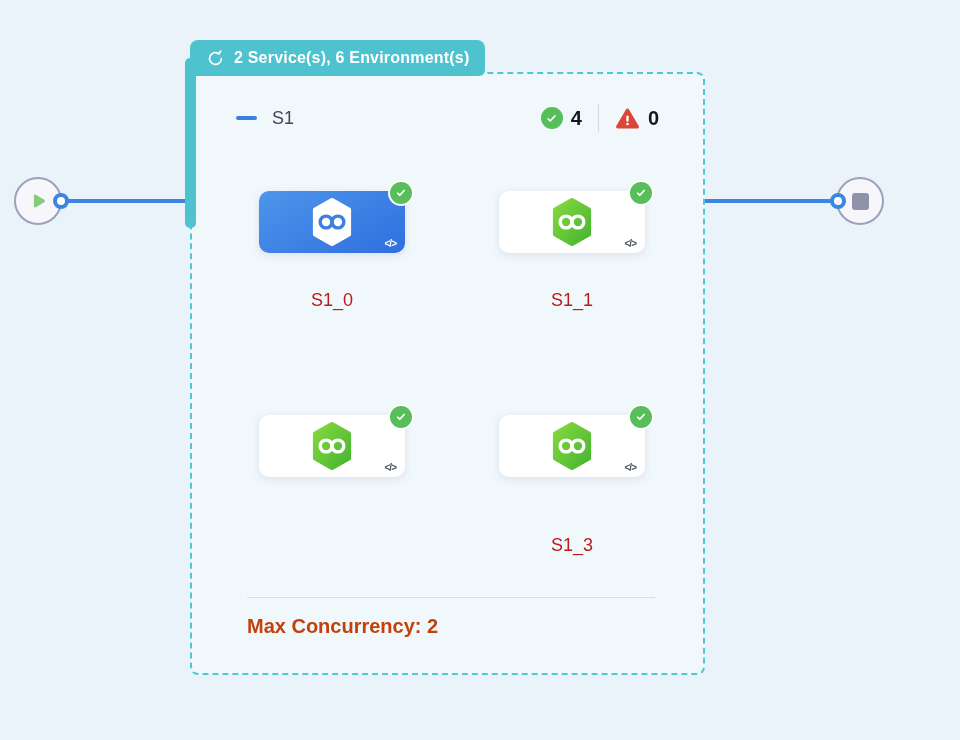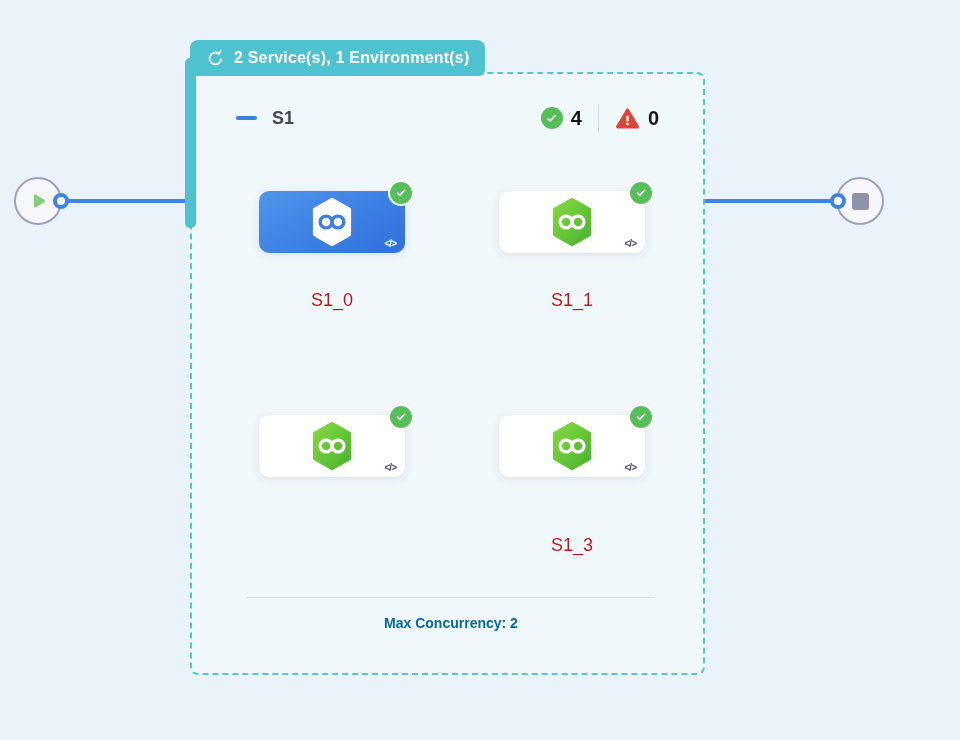--- a/index.html
+++ b/index.html
@@ -36,21 +36,21 @@
               background:#4EC3CF; border-radius:5px; z-index:3; }
 
   
   .stage-box { position:absolute; left:190px; top:72px; width:515px; height:603px;
                border:2px dashed #50C8D4; border-radius:8px; background:#F1F8FC; z-index:2; }
 
   .stage-header { position:absolute; top:30px; left:44px; right:44px;
                   display:flex; justify-content:space-between; align-items:center; }
   .stage-title-group { display:flex; align-items:center; gap:15px; }
   .collapse-dash { width:21px; height:4px; border-radius:2px; background:#3D7FE0; display:inline-block; }
-  .stage-title { font-size:18px; font-weight:700; color:#424758; }
+  .stage-title { font-size:18px; font-weight:400; color:#424758; }
 
   .stage-stats { display:flex; align-items:center; gap:8px; }
   .count-num { font-size:20px; font-weight:700; color:#15161c; }
   .vdiv { width:1px; height:28px; background:#D5D8E0; margin:0 8px; }
   .check-circle { width:22px; height:22px; border-radius:50%; background:#57BE59;
                   display:flex; align-items:center; justify-content:center; flex:0 0 auto; }
 
   
   .service-card { position:absolute; width:146px; height:62px; border-radius:10px;
                   background:#ffffff; box-shadow:0 2px 8px rgba(40,60,100,.12); cursor:pointer; }
@@ -70,22 +70,22 @@
 
   .service-label { position:absolute; width:146px; text-align:center;
                    font-size:18px; color:#b91c1c; }
   .pos-l0 { left:67px;  top:216px; }
   .pos-l1 { left:307px; top:216px; }
   .pos-l2 { left:67px;  top:440px; }
   .pos-l3 { left:307px; top:440px;margin-top:21px; }
 
   
   .stage-divider { position:absolute; left:55px; top:523px; width:408px; height:1px; background:#DADDE3; }
-  .max-concurrency { position:absolute; left:55px; top:541px; width:408px; text-align:center;
-                     font-size:14px; font-weight:700; color:#0369a1; }
+  .max-concurrency { position:absolute; left:55px; top:541px; width:408px; text-align:left;
+                     font-size:20px; font-weight:700; color:#c2410c; }
 </style>
 </head>
 <body>
 
 <svg width="0" height="0" style="position:absolute" aria-hidden="true">
   <defs>
     <linearGradient id="gradGreen" x1="0" y1="0" x2="1" y2="1">
       <stop offset="0" stop-color="#86D93F"></stop>
         <stop offset="1" stop-color="#47B42F"></stop>
     </linearGradient>
@@ -107,21 +107,21 @@
   <div class="port port-right"></div>
   <div class="node node-end">
     <div class="stop-square"></div>
   </div>
 
   <div class="stage-badge">
     <svg width="19" height="19" viewBox="0 0 24 24">
       <path d="M19.5 12a7.5 7.5 0 1 1-3.1-6.1" stroke="#ffffff" stroke-width="2.1" fill="none" stroke-linecap="round"></path>
       <path d="M18.6 2.6 L16.4 6.2 L12.6 4.6" stroke="#ffffff" stroke-width="2.1" fill="none" stroke-linecap="round" stroke-linejoin="round"></path>
     </svg>
-    <span>2 Service(s), 1 Environment(s)</span>
+    <span>2 Service(s), 6 Environment(s)</span>
   </div>
   <div class="teal-bar"></div>
 
   <div class="stage-box">
 
     <div class="stage-header">
       <div class="stage-title-group">
         <span class="collapse-dash"></span>
         <span class="stage-title">S1</span>
       </div>

